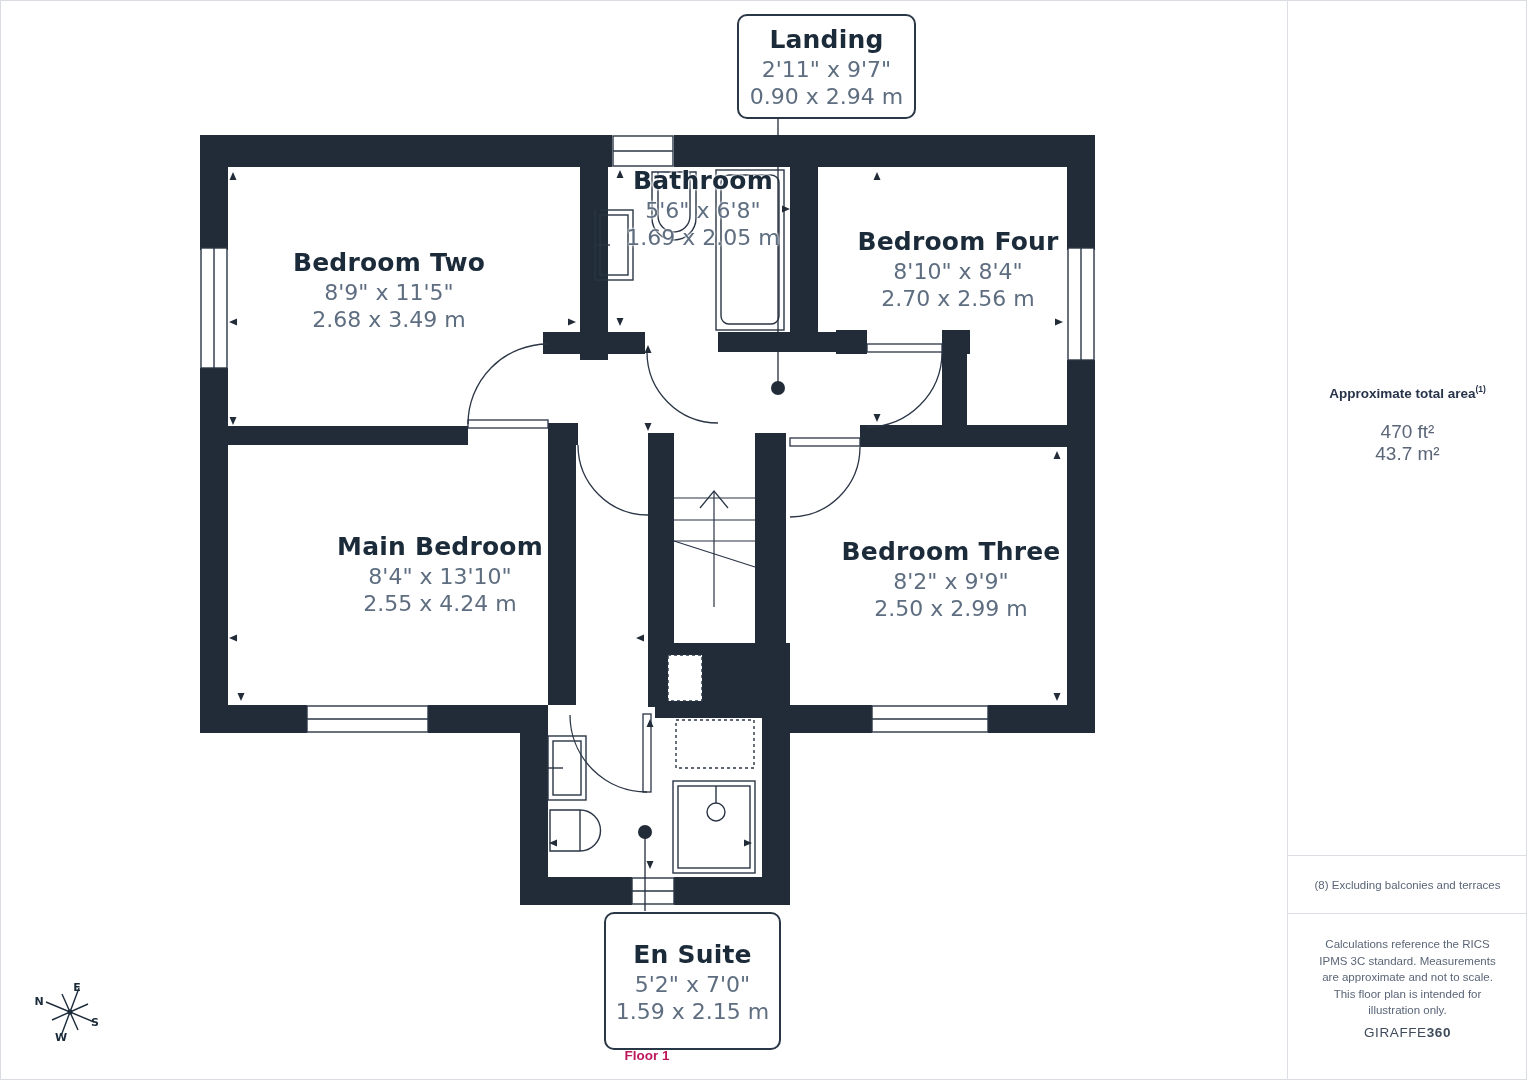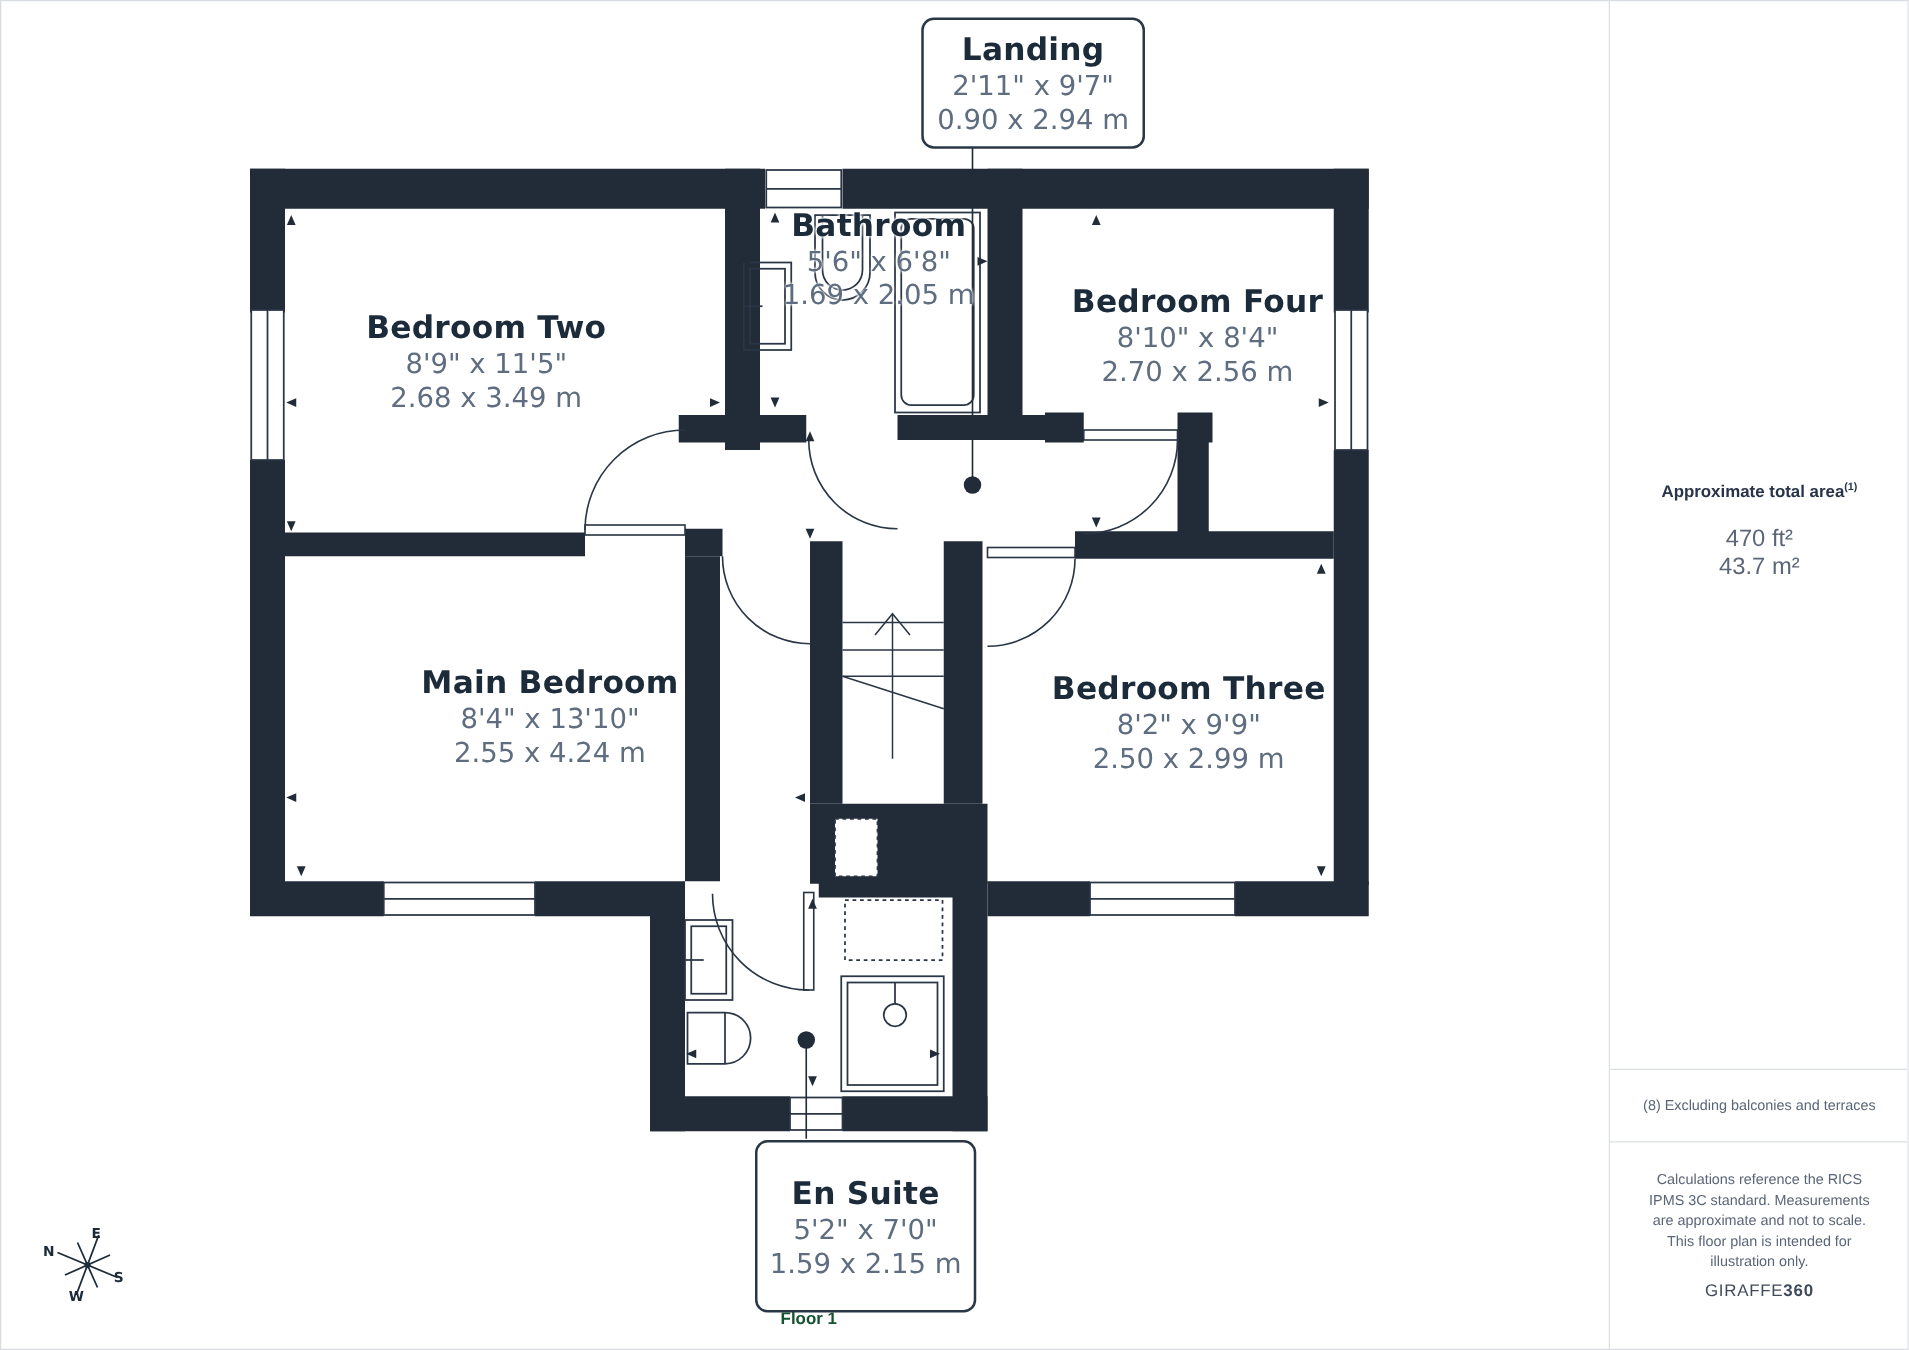--- a/index.html
+++ b/index.html
@@ -26,21 +26,21 @@
   .area-title{font-size:13.5px;font-weight:700;color:#28344a;margin-bottom:20px;}
   .area-title sup{font-size:8.5px;}
   .area-val{font-size:19px;line-height:22px;}
   .footnote-block{display:flex;align-items:center;justify-content:center;}
   .footnote-text{font-size:11.5px;}
   .disclaimer-text{font-size:11.5px;line-height:16.5px;padding:0 26px;}
   .brand{margin-top:6px;font-size:13.5px;color:#3f4a5a;letter-spacing:.6px;}
   .brand .b700{font-weight:700;}
   
   .mini-label{position:absolute;transform:translate(-50%,-50%);font-weight:700;font-size:11px;color:#1c2b3a;}
-  #floor-label{position:absolute;transform:translate(-50%,-50%);font-weight:700;font-size:13.5px;color:#14532d;
+  #floor-label{position:absolute;transform:translate(-50%,-50%);font-weight:700;font-size:13.5px;color:#be185d;
     font-family:"Liberation Sans",sans-serif;}
 </style>
 </head>
 <body>
 
 <div id="canvas">
 
   <svg id="plan-svg" width="1527" height="1080" viewBox="0 0 1527 1080">
 
     <g fill="#222c39" stroke="none">

